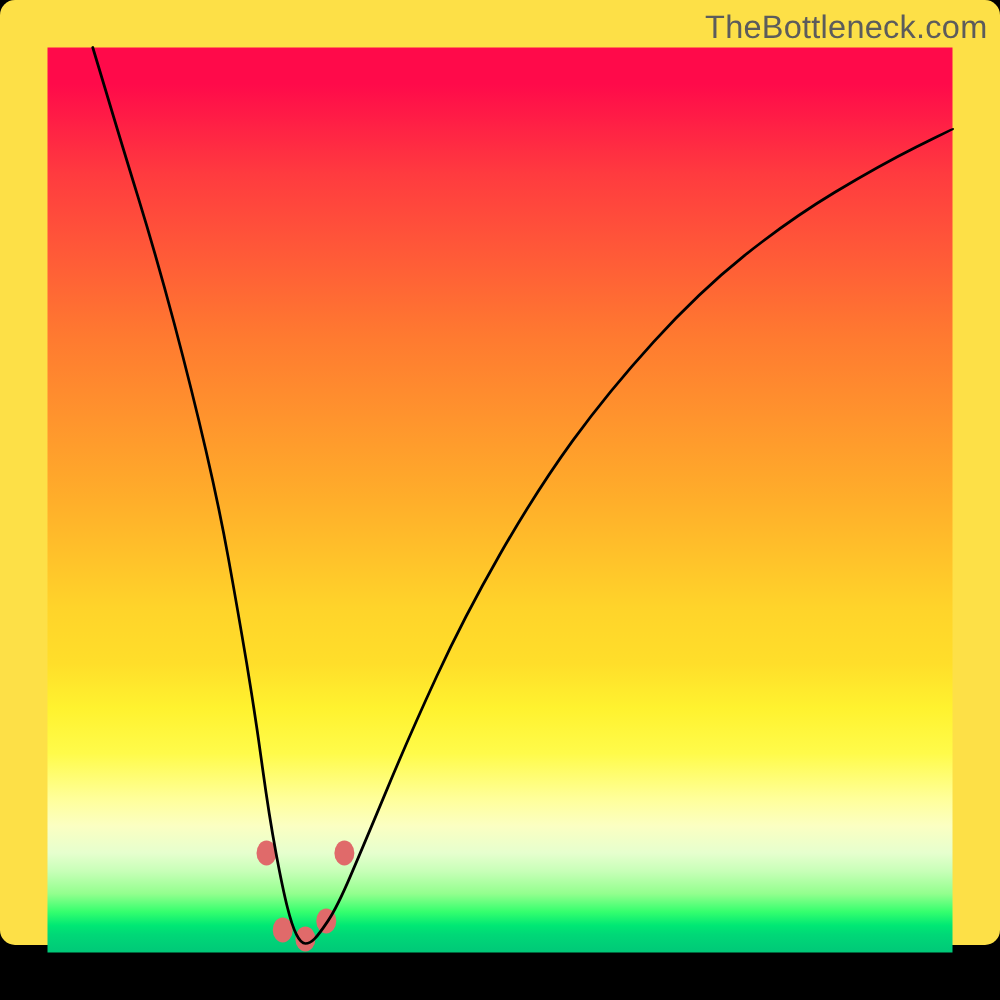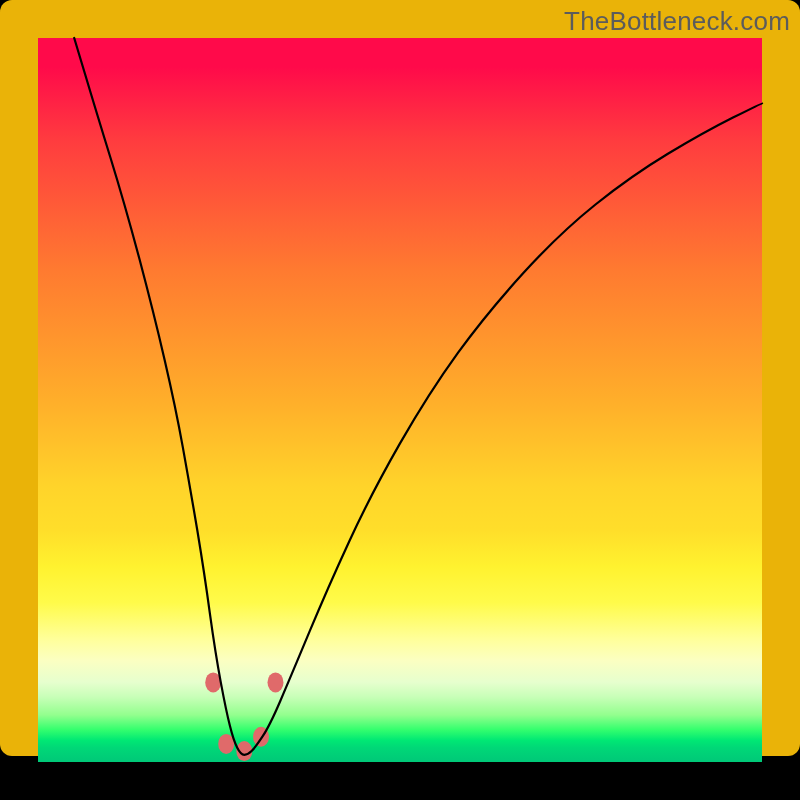--- a/index.html
+++ b/index.html
@@ -10,21 +10,21 @@
     background: #000;
     overflow: hidden;
     font-family: Arial, Helvetica, sans-serif;
   }
   .frame {
     position: absolute;
     left: 0;
     top: 0;
     width: 800px;
     height: 756px;
-    background: #eab308;
+    background: #fde047;
     border-radius: 12px;
   }
   .plot {
     position: absolute;
     left: 38px;
     top: 38px;
     width: 724px;
     height: 724px;
     
     background: linear-gradient(

